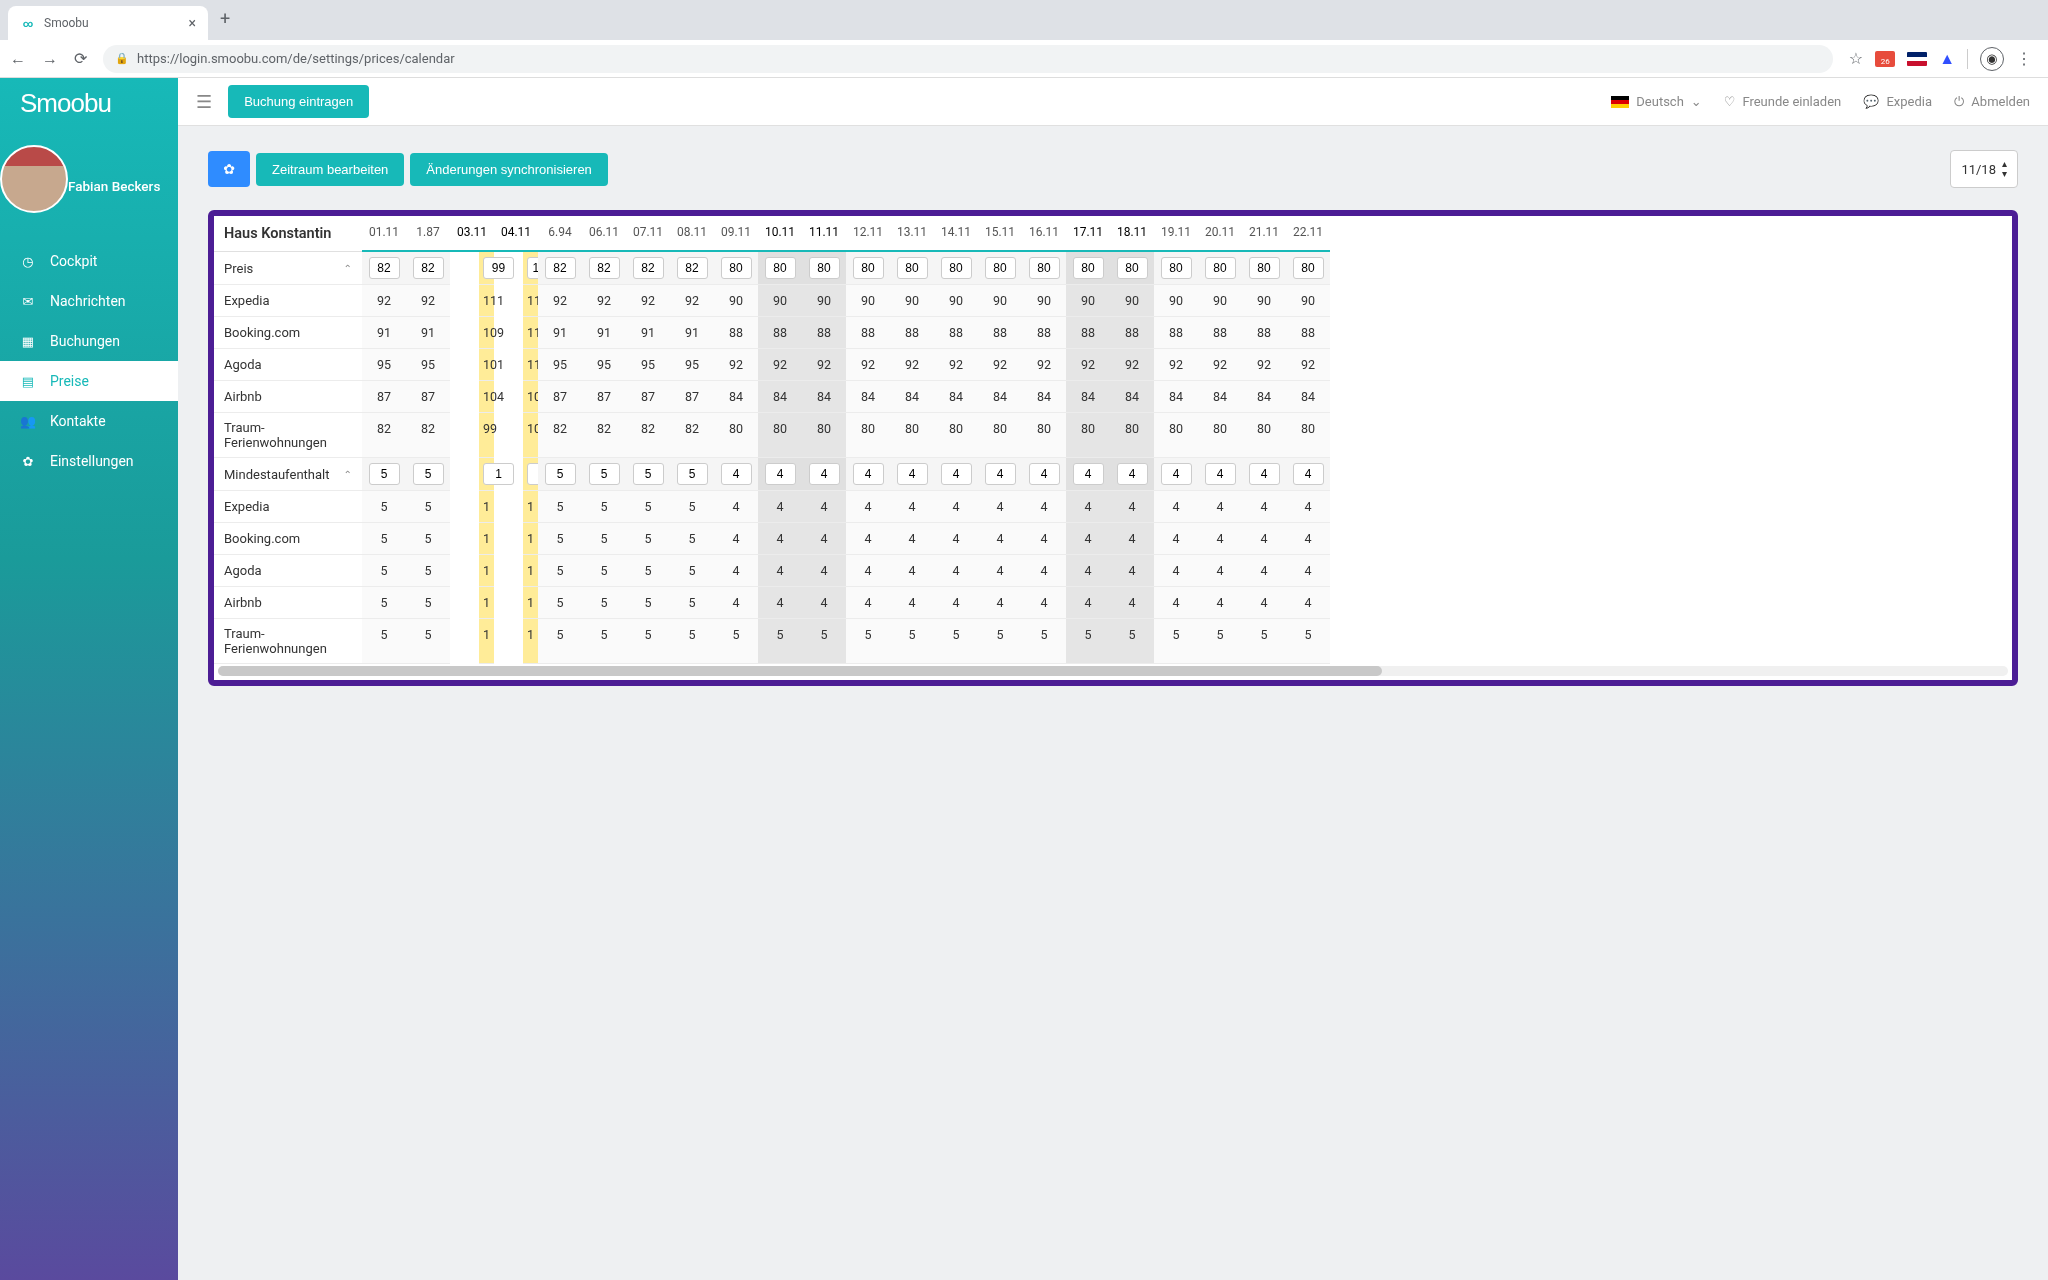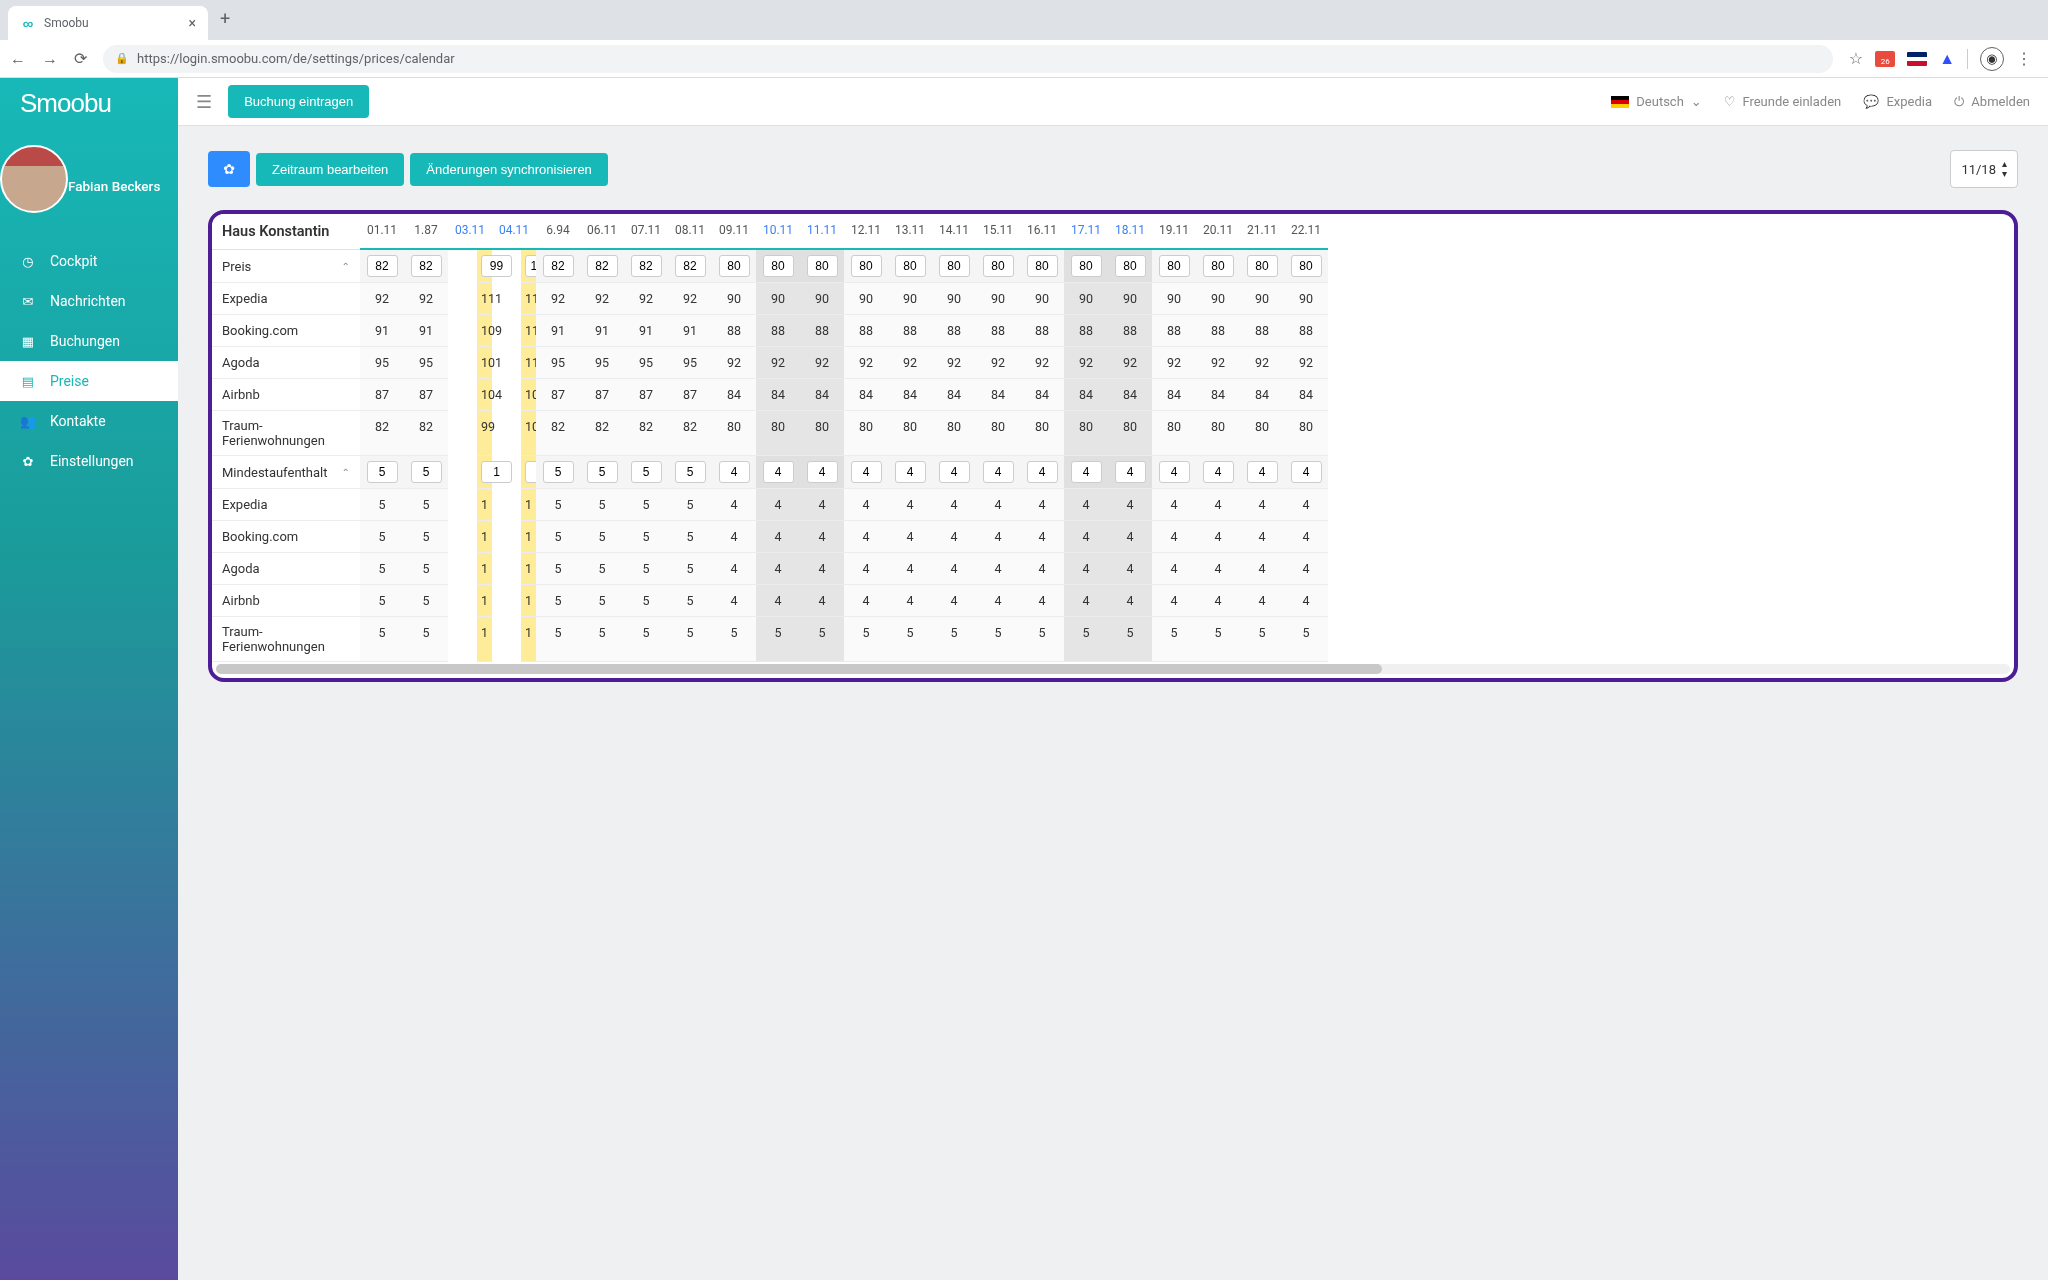--- a/index.html
+++ b/index.html
@@ -48,24 +48,24 @@
   .flag-de { width: 18px; height: 12px; background: linear-gradient(to bottom, #000 33%, #dd0000 33%, #dd0000 66%, #ffce00 66%); }
   
   .content { padding: 24px 30px; }
   .page-title { font-size: 25px; font-weight: 400; color: #2f8cff; margin-bottom: 44px; }
   .action-row { display: flex; align-items: center; gap: 6px; margin-bottom: 22px; }
   .btn-icon-only { background: #2f8cff; color: #fff; border: none; border-radius: 4px; width: 42px; height: 36px; cursor: pointer; font-size: 14px; display: flex; align-items: center; justify-content: center; }
   .month-select { margin-left: auto; border: 1px solid #ccc; background: #fff; border-radius: 4px; padding: 8px 10px; font-size: 13px; display: flex; align-items: center; gap: 6px; cursor: pointer; }
   .sync-info { font-size: 13.5px; color: #333; margin-bottom: 20px; }
   
   
-  .cal-wrapper { background: #fff; border: 4px solid #4c1d95; border-radius: 16px; overflow-x: auto; }
+  .cal-wrapper { background: #fff; border: 6px solid #4c1d95; border-radius: 6px; overflow-x: auto; }
   .cal-grid { display: grid; grid-template-columns: 148px repeat(22, 44px); min-width: 100%; }
   .cal-header-cell { padding: 9px 4px; font-size: 12px; text-align: center; color: #555; border-bottom: 2px solid #17b9b8; }
-  .cal-header-cell.weekend { color: #3b82f6; }
+  .cal-header-cell.weekend { color: #000000; }
   .cal-header-title { padding: 9px 10px; font-size: 14.5px; font-weight: 600; background: #fff; border-bottom: 1px solid #e0e0e0; display: flex; align-items: center; justify-content: space-between; }
   .row-label { padding: 7px 10px; font-size: 13px; display: flex; align-items: center; justify-content: space-between; border-bottom: 1px solid #ececec; background: #fff; }
   .row-label.editable { font-weight: 400; }
   .chev { font-size: 10px; color: #888; }
   .cell { padding: 5px 4px; text-align: center; font-size: 12.5px; border-bottom: 1px solid #ececec; }
   .cell.editable-cell { background: #f5f5f5; }
   .cell.editable-cell.weekend-col { background: #e8e8e8; }
   .cell.editable-cell.spacer { background: #e0e0e0; }
   .cell.readonly-cell { background: #fafafa; }
   .cell.readonly-cell.weekend-col { background: #ededed; }

